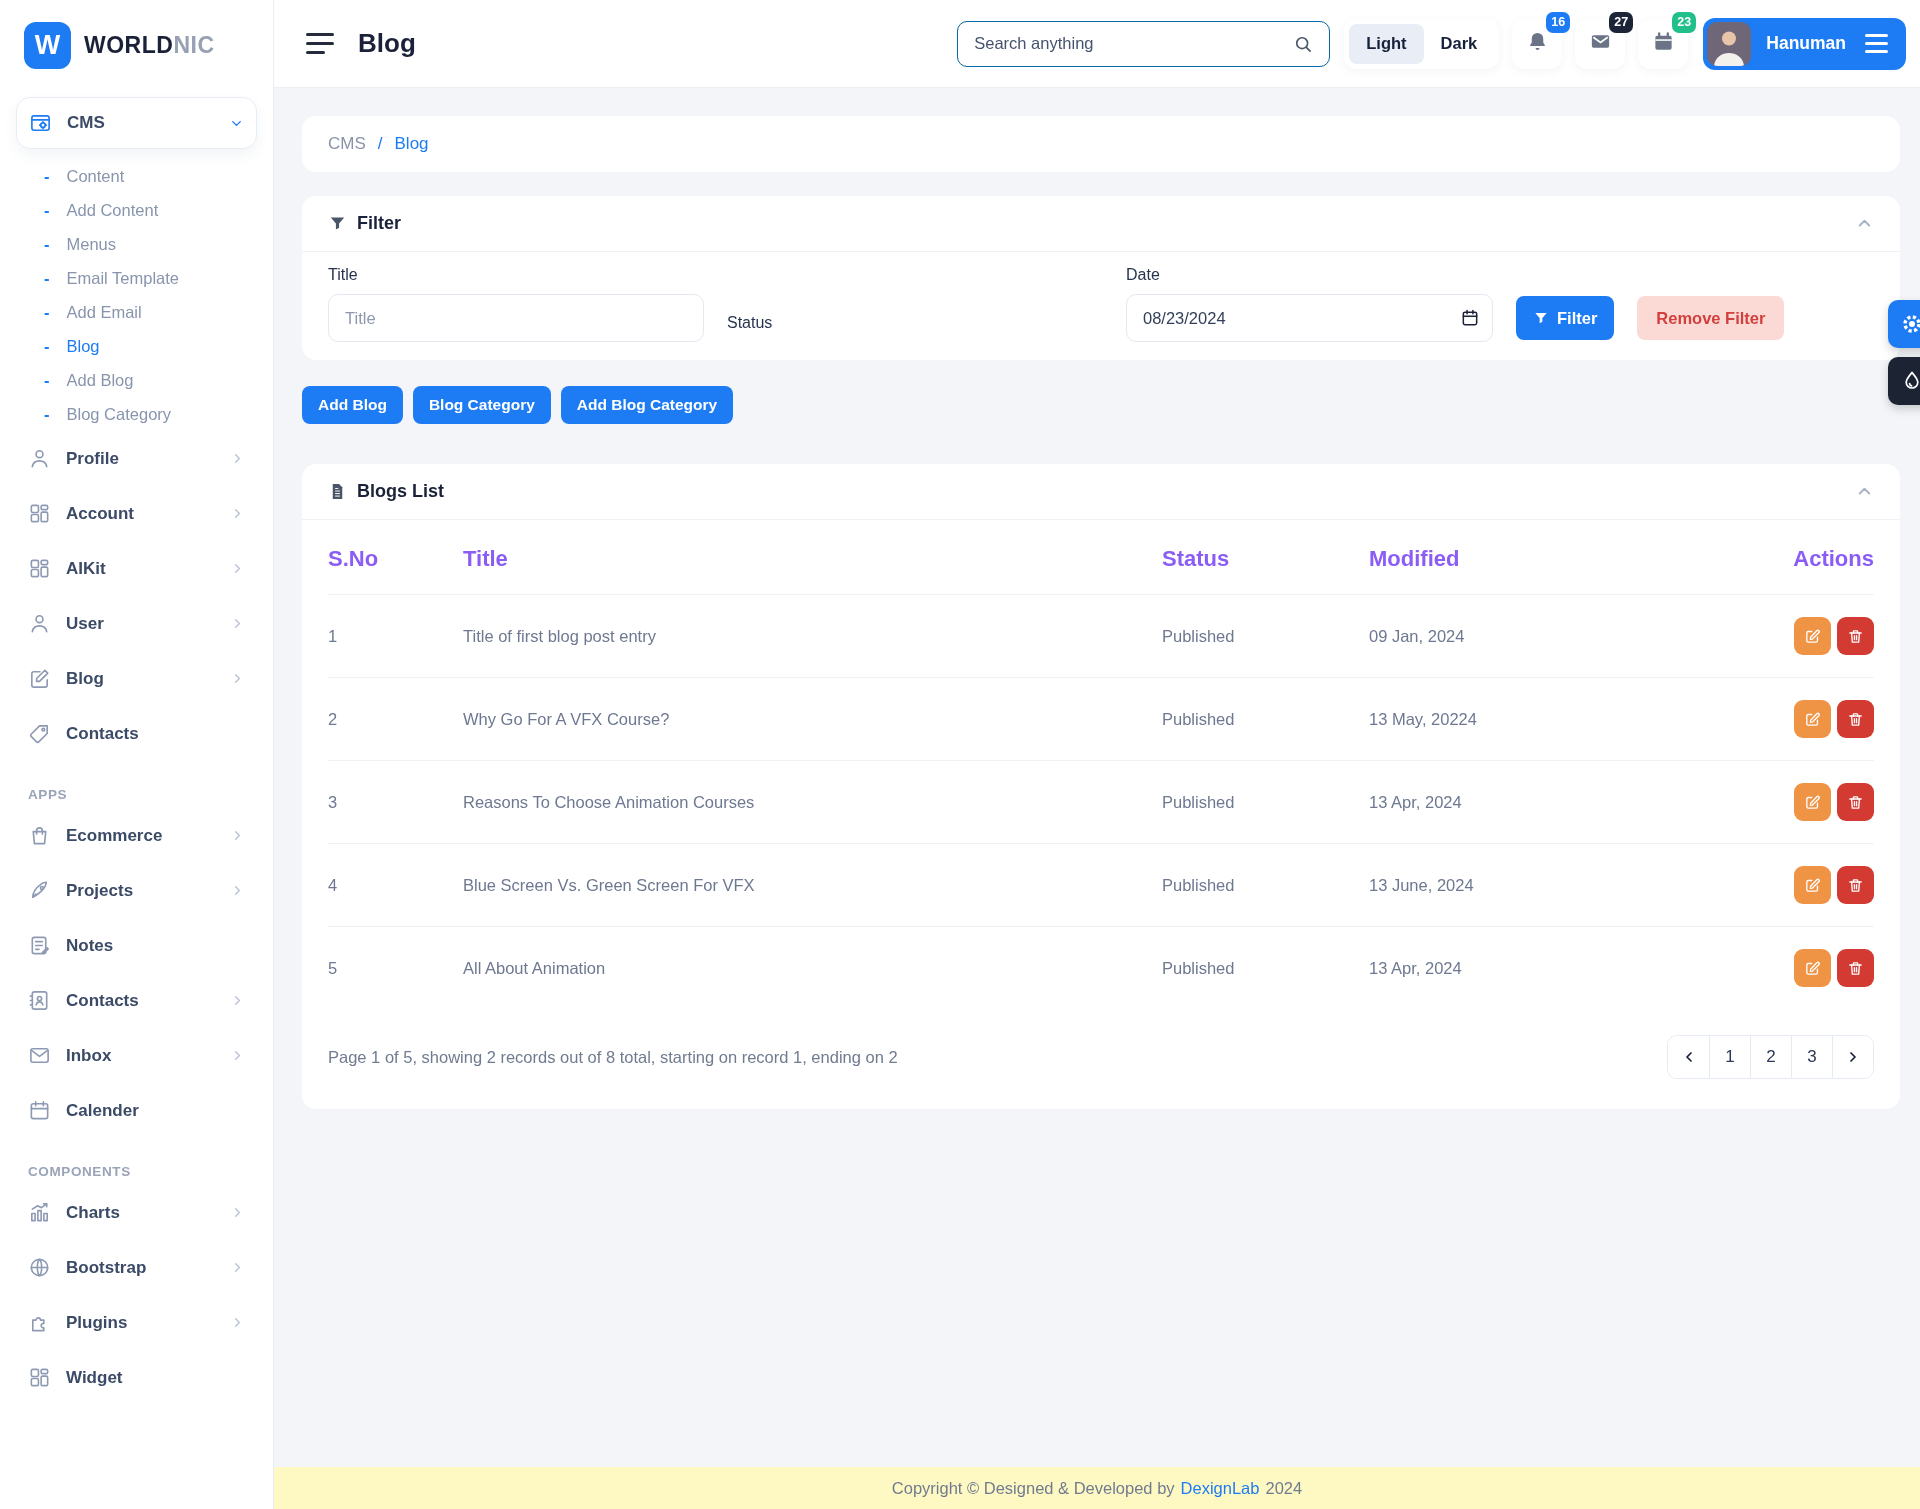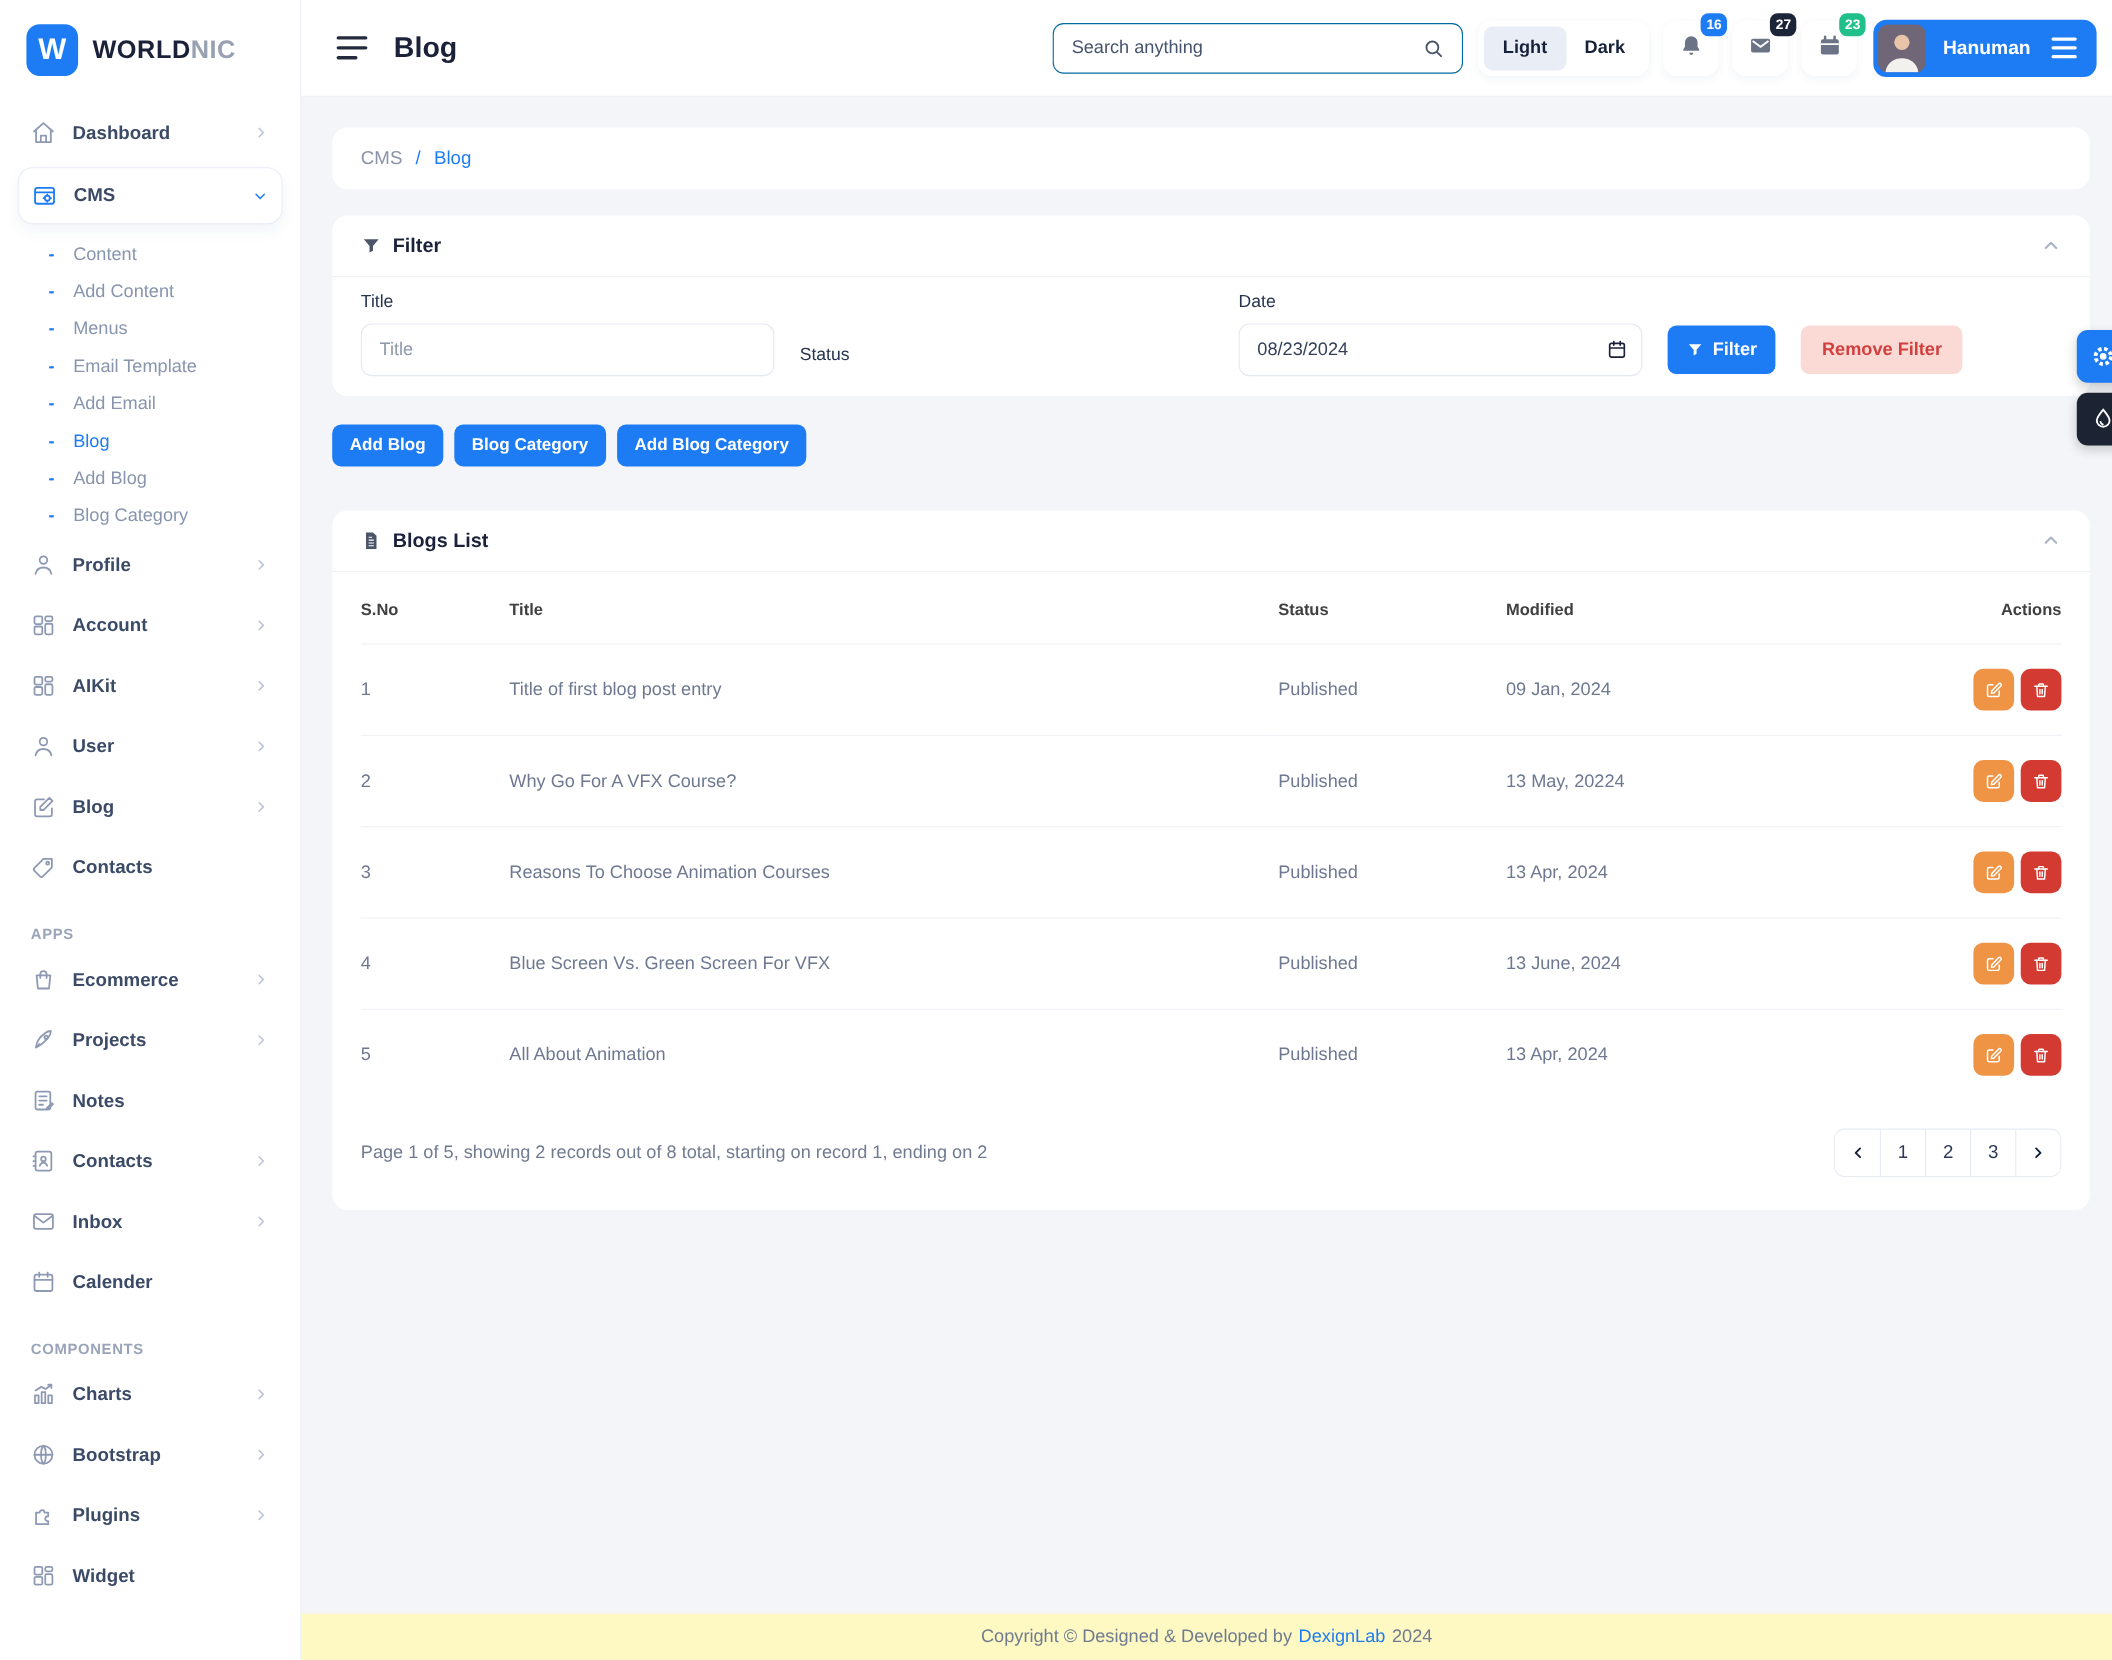--- a/index.html
+++ b/index.html
@@ -86,21 +86,21 @@
   .date-ic { position:absolute; right:13px; top:14px; width:20px; height:20px; color:#1a2138; display:flex; cursor:pointer; }
   .btn-filter { height:44px; background:#1d7cf4; color:#fff; border:none; border-radius:8px; font-size:16.5px; font-weight:bold; font-family:inherit; padding:0 17px; display:flex; align-items:center; gap:8px; margin-bottom:2px; cursor:pointer; }
   .btn-filter svg { width:16px; height:16px; }
   .btn-remove { height:44px; background:#fbdad6; color:#d2403e; border:none; border-radius:8px; font-size:16.5px; font-weight:bold; font-family:inherit; padding:0 19px; margin-bottom:2px; cursor:pointer; }
 
   .quick-actions { display:flex; gap:10px; margin:26px 0 40px; }
   .btn-blue { height:38px; background:#1d7cf4; color:#fff; border:none; border-radius:8px; font-size:15.5px; font-weight:bold; font-family:inherit; padding:0 16px; cursor:pointer; }
 
   .table-wrap { padding:0 26px; }
   table { width:100%; border-collapse:collapse; }
-  th { text-align:left; font-size:15px; color:#404040; padding:26px 0 22px; font-weight:bold; }
+  th { text-align:left; font-size:22px; color:#8b5cf6; padding:26px 0 22px; font-weight:bold; }
   .col-sno { width:135px; } .col-status { width:207px; } .col-modified { width:390px; } .col-actions { width:115px; text-align:right; }
   td { border-top:1px solid #eef1f6; padding:22px 0; font-size:16.5px; color:#6e7891; }
   .row-actions { display:flex; gap:6px; justify-content:flex-end; }
   .act { width:37px; height:38px; border-radius:9px; border:none; display:flex; align-items:center; justify-content:center; color:#fff; cursor:pointer; }
   .act svg { width:17px; height:17px; }
   .act.edit { background:#ef9345; }
   .act.del { background:#d23a32; }
 
   .table-footer { display:flex; align-items:center; justify-content:space-between; padding:26px 26px 30px; }
   .summary { font-size:16.5px; color:#707b90; }
@@ -126,35 +126,20 @@
 
   <aside class="sidebar">
     <div class="brand">
       <div class="brand-logo">
           <span>W</span>
         </div>
       <div class="brand-name"><span>WORLD</span><span class="lt">NIC</span></div>
     </div>
     <nav class="menu">
 
-      <div class="mi">
-        <span class="ic">
-            <svg viewBox="0 0 24 24" fill="none" stroke="currentColor" stroke-width="1.7" stroke-linecap="round" stroke-linejoin="round">
-              <path d="M3 11 12 3l9 8"></path>
-              <path d="M5 9.5V21h14V9.5"></path>
-              <path d="M9.5 21v-6h5v6"></path>
-            </svg>
-          </span>
-        <span class="lbl">Dashboard</span>
-        <span class="chev">
-            <svg viewBox="0 0 24 24" fill="none" stroke="currentColor" stroke-width="2.2" stroke-linecap="round" stroke-linejoin="round">
-              <path d="m9 6 6 6-6 6"></path>
-            </svg>
-          </span>
-      </div>
 
       <div class="mi mi-cms">
         <span class="ic">
             <svg viewBox="0 0 24 24" fill="none" stroke="currentColor" stroke-width="1.7" stroke-linecap="round" stroke-linejoin="round">
               <rect x="3" y="4" width="18" height="15" rx="2.2"></rect>
               <path d="M3 8.2h18"></path>
               <circle cx="14.6" cy="13.7" r="2.4"></circle>
               <path d="M14.6 10.2v1M14.6 16.2v1M11.1 13.7h1M17.1 13.7h1"></path>
             </svg>
           </span>

